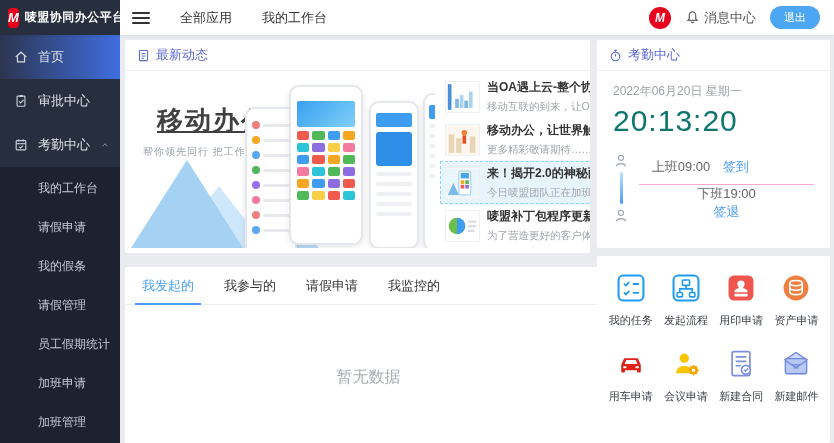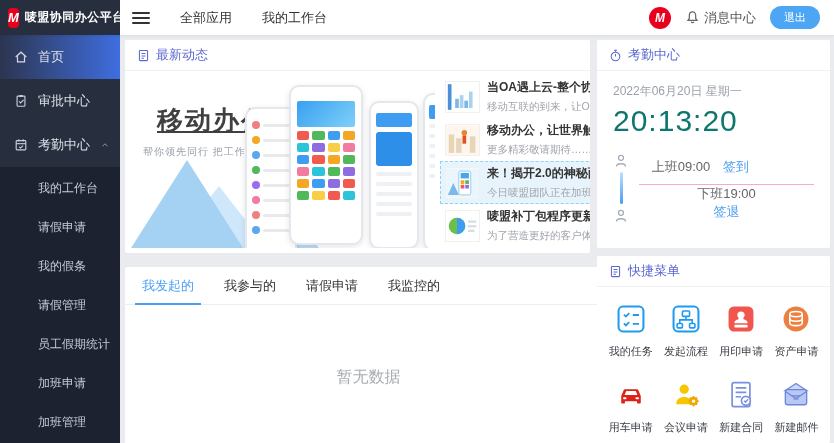--- a/index.html
+++ b/index.html
@@ -399,29 +399,20 @@
       </div>
       <div class="att-row">
         <span class="att-label">下班19:00</span>
         <span class="att-action">签退</span>
       </div>
     </div>
   </div>
 </div>
 
 <div class="panel panel-quick">
-  <div class="panel-hd">
-    <span>
-      <svg width="13" height="13" viewBox="0 0 16 16" fill="none" stroke="#5a68d0" stroke-width="1.3">
-        <rect x="3" y="1.8" width="10" height="12.5" rx="1"></rect>
-          <path d="M5.5 5.5 H10.5 M5.5 8.5 H10.5 M5.5 11.5 H8.5"></path>
-      </svg>
-    </span>
-    <span>快捷菜单</span>
-  </div>
   <div class="quick-grid">
     <div class="quick-cell">
       <span>
         <svg width="32" height="32" viewBox="0 0 36 36" fill="none" stroke="#1e9bf0" stroke-width="2.3">
           <rect x="4" y="4" width="28" height="28" rx="5"></rect>
           <path d="M10 13 l2.3 2.3 L16 11.5 M20 13.5 H27" stroke-width="2"></path>
           <path d="M10 23 l2.3 2.3 L16 21.5 M20 23.5 H27" stroke-width="2"></path>
         </svg>
       </span>
       <span class="quick-label">我的任务</span>

